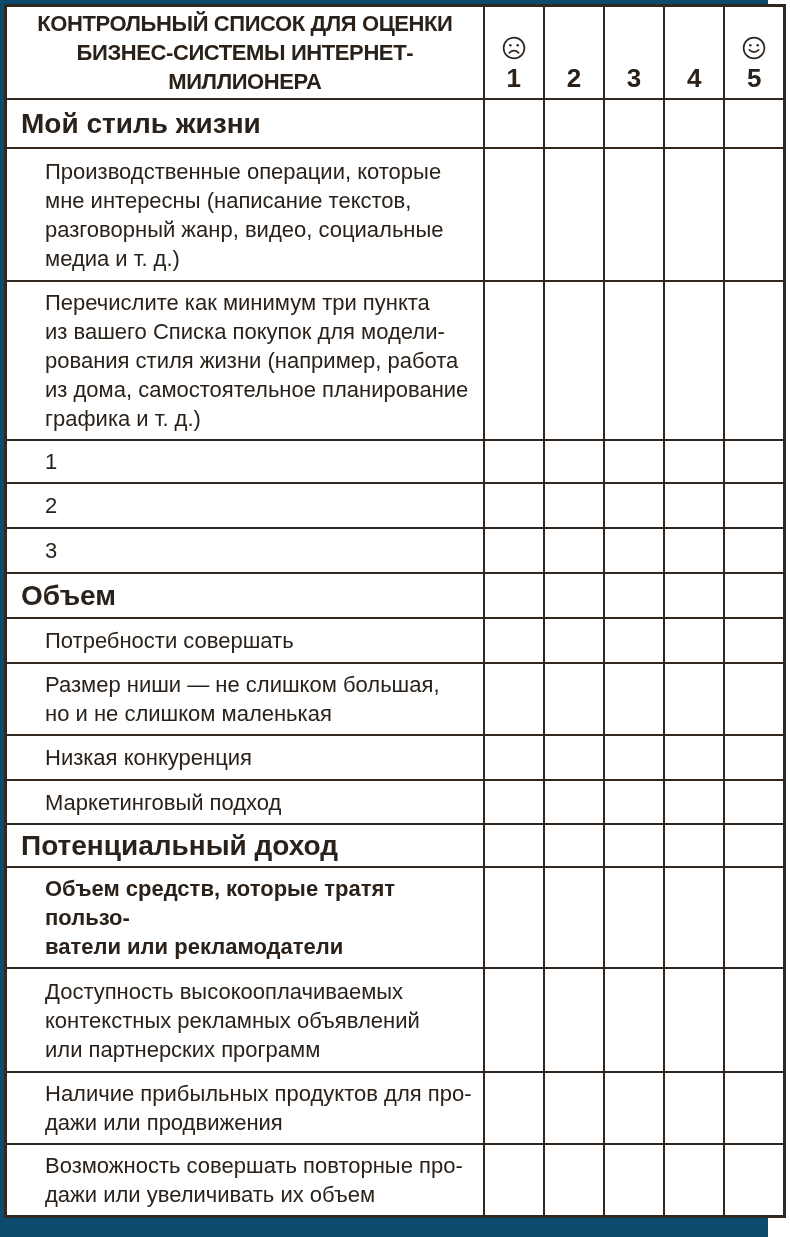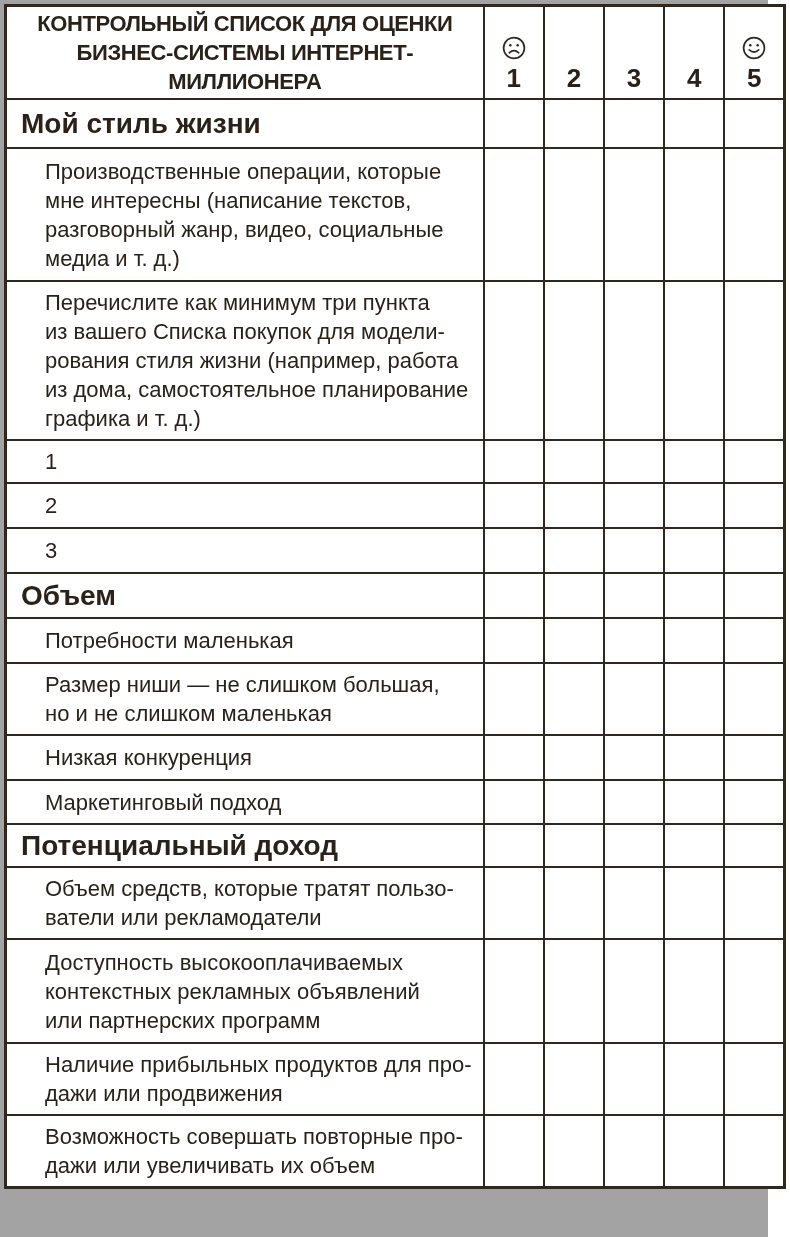--- a/index.html
+++ b/index.html
@@ -2,21 +2,21 @@
 <html lang="ru"><head>
 <meta charset="utf-8">
 <style>
   html, body { margin: 0; padding: 0; background: #ffffff; }
   body {
     width: 790px; height: 1237px;
     font-family: "Liberation Sans", "DejaVu Sans", sans-serif;
     color: #2a221a;
     -webkit-font-smoothing: antialiased;
   }
-  .page { position: relative; width: 768px; height: 1237px; background: #a3a3a3; }
+  .page { position: relative; width: 768px; height: 1237px; background: #0c4a6e; }
 
   table.checklist {
     position: absolute; top: 4px; left: 4px;
     width: 782px;
     border-collapse: collapse;
     table-layout: fixed;
     border: 3px solid #30281f;
   }
   col.c-label { width: 469px; }
   col.c-rate  { width: 59px; }
@@ -174,21 +174,21 @@
         </tr>
         <tr class="section" style="height: 45px;">
           <td class="label-cell">Объем</td>
           <td class="rate-cell"></td>
           <td class="rate-cell"></td>
           <td class="rate-cell"></td>
           <td class="rate-cell"></td>
           <td class="rate-cell"></td>
         </tr>
         <tr class="item" style="height: 45px;">
-          <td class="label-cell">Потребности маленькая</td>
+          <td class="label-cell">Потребности совершать</td>
           <td class="rate-cell"></td>
           <td class="rate-cell"></td>
           <td class="rate-cell"></td>
           <td class="rate-cell"></td>
           <td class="rate-cell"></td>
         </tr>
         <tr class="item" style="height: 71px;">
           <td class="label-cell">Размер ниши — не слишком большая,
 но и не слишком маленькая</td>
           <td class="rate-cell"></td>
@@ -214,21 +214,21 @@
           <td class="rate-cell"></td>
         </tr>
         <tr class="section" style="height: 43px;">
           <td class="label-cell">Потенциальный доход</td>
           <td class="rate-cell"></td>
           <td class="rate-cell"></td>
           <td class="rate-cell"></td>
           <td class="rate-cell"></td>
           <td class="rate-cell"></td>
         </tr>
-        <tr class="item" style="height: 72px;">
+        <tr class="item" style="height: 72px; font-weight: bold;">
           <td class="label-cell">Объем средств, которые тратят пользо-
 ватели или рекламодатели</td>
           <td class="rate-cell"></td>
           <td class="rate-cell"></td>
           <td class="rate-cell"></td>
           <td class="rate-cell"></td>
           <td class="rate-cell"></td>
         </tr>
         <tr class="item" style="height: 104px;">
           <td class="label-cell">Доступность высокооплачиваемых

